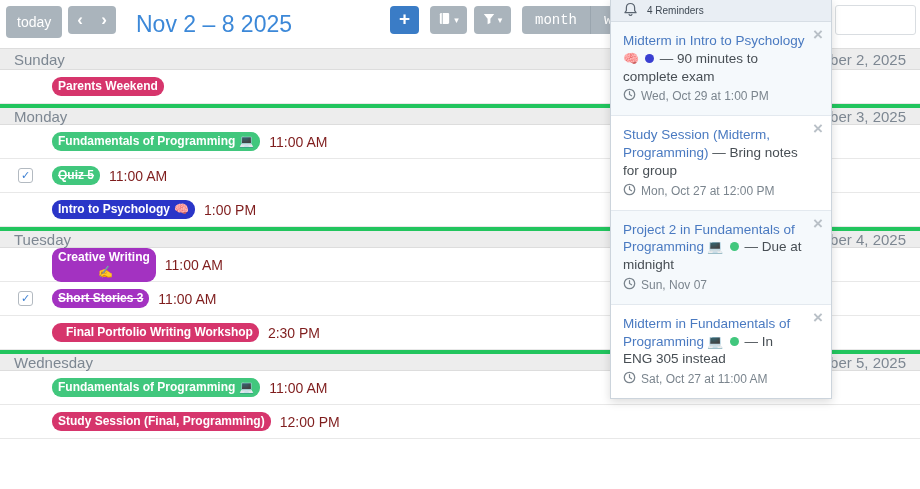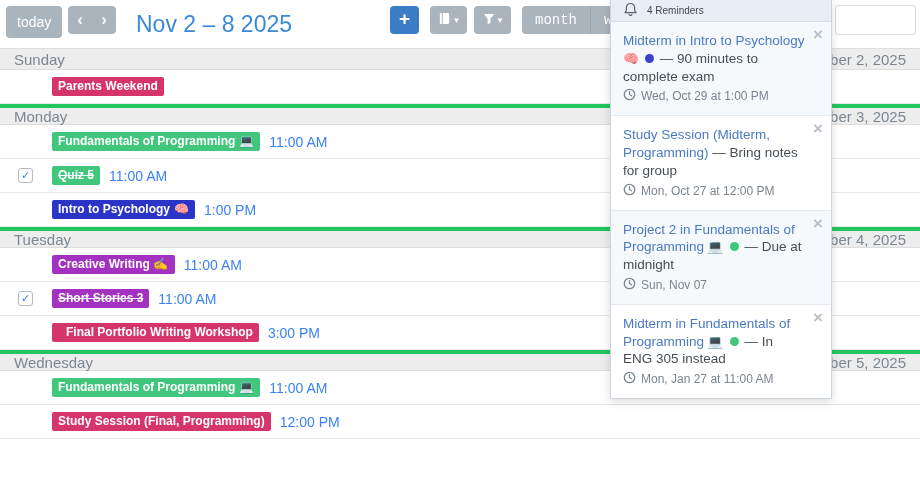--- a/index.html
+++ b/index.html
@@ -31,25 +31,25 @@
   .day-header { height:21px; background:#ededed; border-bottom:1px solid #ddd;
                 display:flex; align-items:center; justify-content:space-between; padding:0 14px;
                 font-size:15px; color:#7d8792; }
   .day-header + .day-header, .event-row + .day-header { border-top:4px solid #22c55e; }
   .event-row { position:relative; height:34px; display:flex; align-items:center;
                padding-left:52px; border-bottom:1px solid #e8e8e8; background:#fff; }
   .event-checkbox { position:absolute; left:18px; top:9px; width:15px; height:15px;
                     background:#fff; border:1px solid #b3bac1; border-radius:3px;
                     display:flex; align-items:center; justify-content:center;
                     font-size:11px; font-weight:bold; color:#3b7fd2; cursor:pointer; }
-  .event-badge { display:inline-flex; align-items:center; border-radius:2px; padding:2px 6px;
+  .event-badge { display:inline-flex; align-items:center; border-radius:9px; padding:2px 6px;
                  color:#fff; font-size:12px; font-weight:bold; line-height:1.25; cursor:pointer; }
   .badge-emoji { margin-left:4px; font-size:12px; }
   .done .badge-label { text-decoration:line-through;text-align:center; }
-  .event-time { margin-left:9px; font-size:14px; color:#3b82f6; }
+  .event-time { margin-left:9px; font-size:14px; color:#7f1d1d; }
 
   
   .rem-panel { position:absolute; left:610px; top:0; width:222px; background:#fff;
                border:1px solid #ccd4dc; border-top:none; box-shadow:0 3px 9px rgba(0,0,0,.14); z-index:20; }
   .rem-header { height:22px; display:flex; align-items:center; gap:9px; padding:0 12px;
                 background:#e9eef4; border-bottom:1px solid #d7dee5; font-size:10px; color:#3f4954; }
   .rem-item { position:relative; padding:10px 26px 9px 12px; font-size:13.5px; line-height:1.32;
               border-bottom:1px solid #e3e9ef; background:#fff; }
   .rem-item:last-child { border-bottom:none; }
   .rem-item.alt { background:#f5f9fc; }
@@ -147,21 +147,21 @@
     <span class="event-time">1:00 PM</span>
   </div>
 
   <div class="day-header">
     <span class="day-name">Tuesday</span>
     <span class="day-date">November 4, 2025</span>
   </div>
 
   <div class="event-row">
 
-    <span class="event-badge" style="background: rgb(163, 50, 193);">
+    <span class="event-badge" style="background: rgb(163, 50, 193); flex-direction: column;">
       <span class="badge-label">Creative Writing</span>
       <span class="badge-emoji">✍️</span>
     </span>
     <span class="event-time">11:00 AM</span>
   </div>
 
   <div class="event-row done">
     <span class="event-checkbox">✓</span>
     <span class="event-badge" style="background: rgb(163, 50, 193);">
       <span class="badge-label">Short Stories 3</span>
@@ -169,21 +169,21 @@
     </span>
     <span class="event-time">11:00 AM</span>
   </div>
 
   <div class="event-row">
 
     <span class="event-badge" style="background: rgb(214, 53, 108); padding-left: 14px;">
       <span class="badge-label">Final Portfolio Writing Workshop</span>
 
     </span>
-    <span class="event-time">3:00 PM</span>
+    <span class="event-time">2:30 PM</span>
   </div>
 
   <div class="day-header">
     <span class="day-name">Wednesday</span>
     <span class="day-date">November 5, 2025</span>
   </div>
 
   <div class="event-row">
 
     <span class="event-badge" style="background: rgb(65, 199, 125);">
@@ -267,19 +267,19 @@
     <span class="rem-body"><a class="rem-link">Midterm in Fundamentals of Programming</a><span class="rem-emoji"> 💻</span>
       <span class="rem-dot" style="background: rgb(65, 199, 125);"></span>
       <span class="rem-desc">— In ENG 305 instead</span></span>
     <div class="rem-when">
       <span>
         <svg width="13" height="13" viewBox="0 0 14 14">
                 <circle cx="7" cy="7" r="5.6" fill="none" stroke="#7b858e" stroke-width="1.4"></circle>
                 <path d="M7 3.8V7l2.2 1.4" fill="none" stroke="#7b858e" stroke-width="1.3" stroke-linecap="round"></path>
               </svg>
       </span>
-      <span class="rem-when-text">Mon, Jan 27 at 11:00 AM</span>
+      <span class="rem-when-text">Sat, Oct 27 at 11:00 AM</span>
     </div>
   </div>
 </div>
   </div>
 
 </div>
 
 </body></html>

